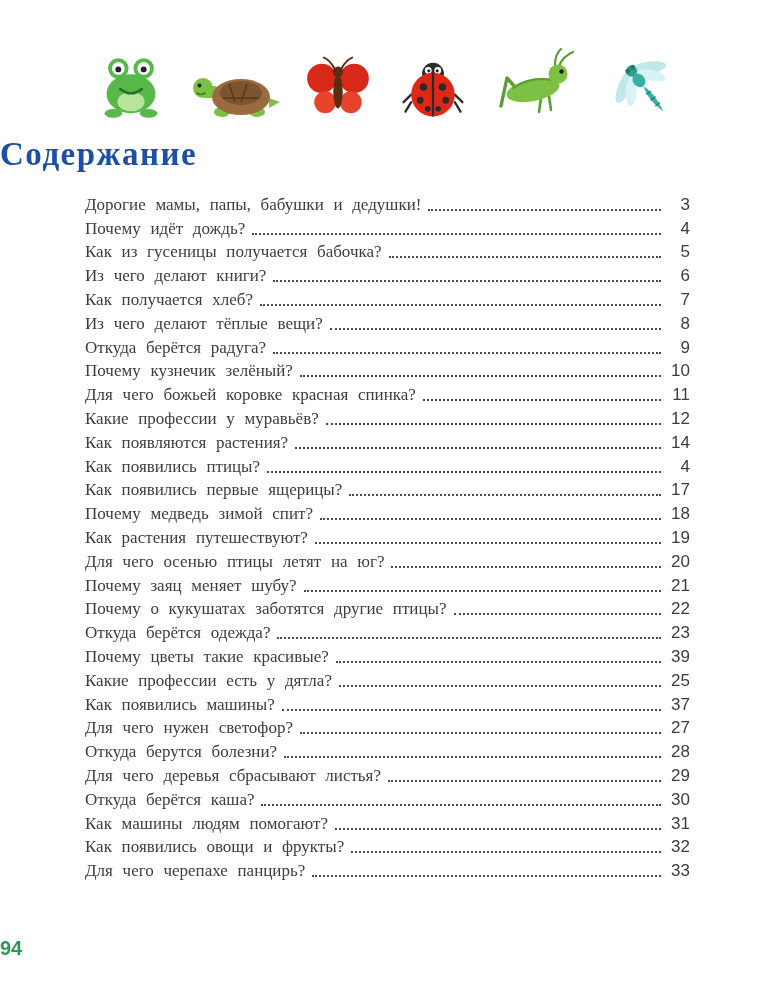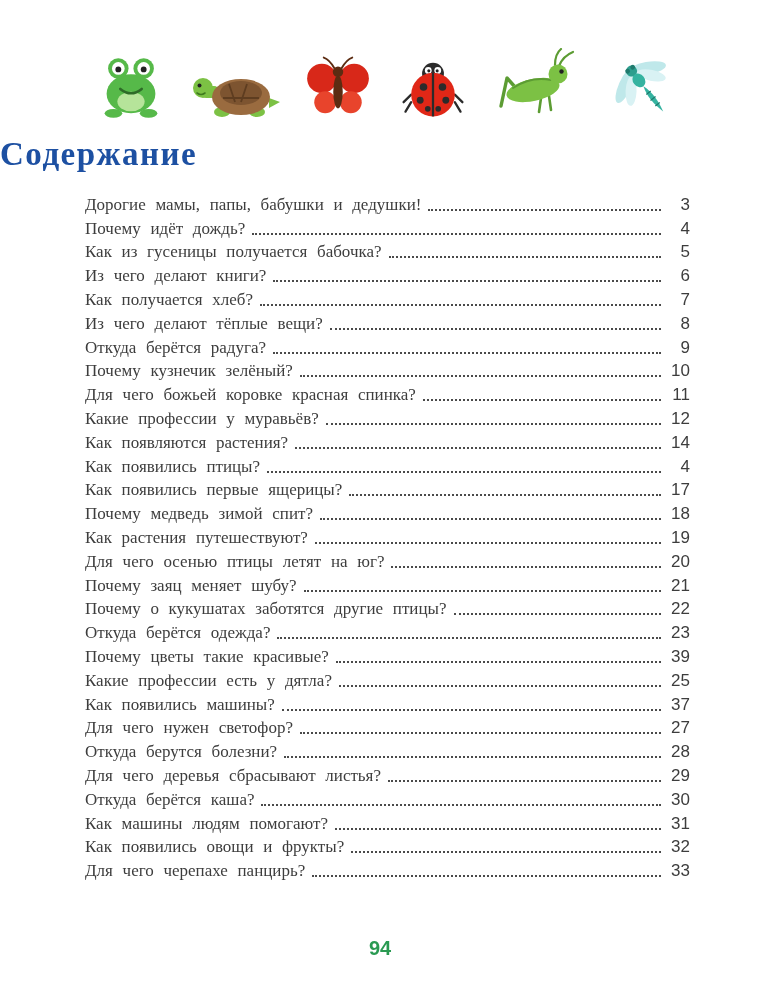--- a/index.html
+++ b/index.html
@@ -50,21 +50,21 @@
   .toc-page {
     min-width: 26px;
     text-align: right;
     word-spacing: normal;
   }
   .footer-page-number {
     position: absolute;
     left: 0;
     bottom: 40px;
     width: 100%;
-    text-align: center;
+    text-align: left;
     font-size: 20px;
     font-weight: bold;
     color: #2a9a52;
   }
 </style>
 </head>
 <body>
 
 <div class="page">
 

